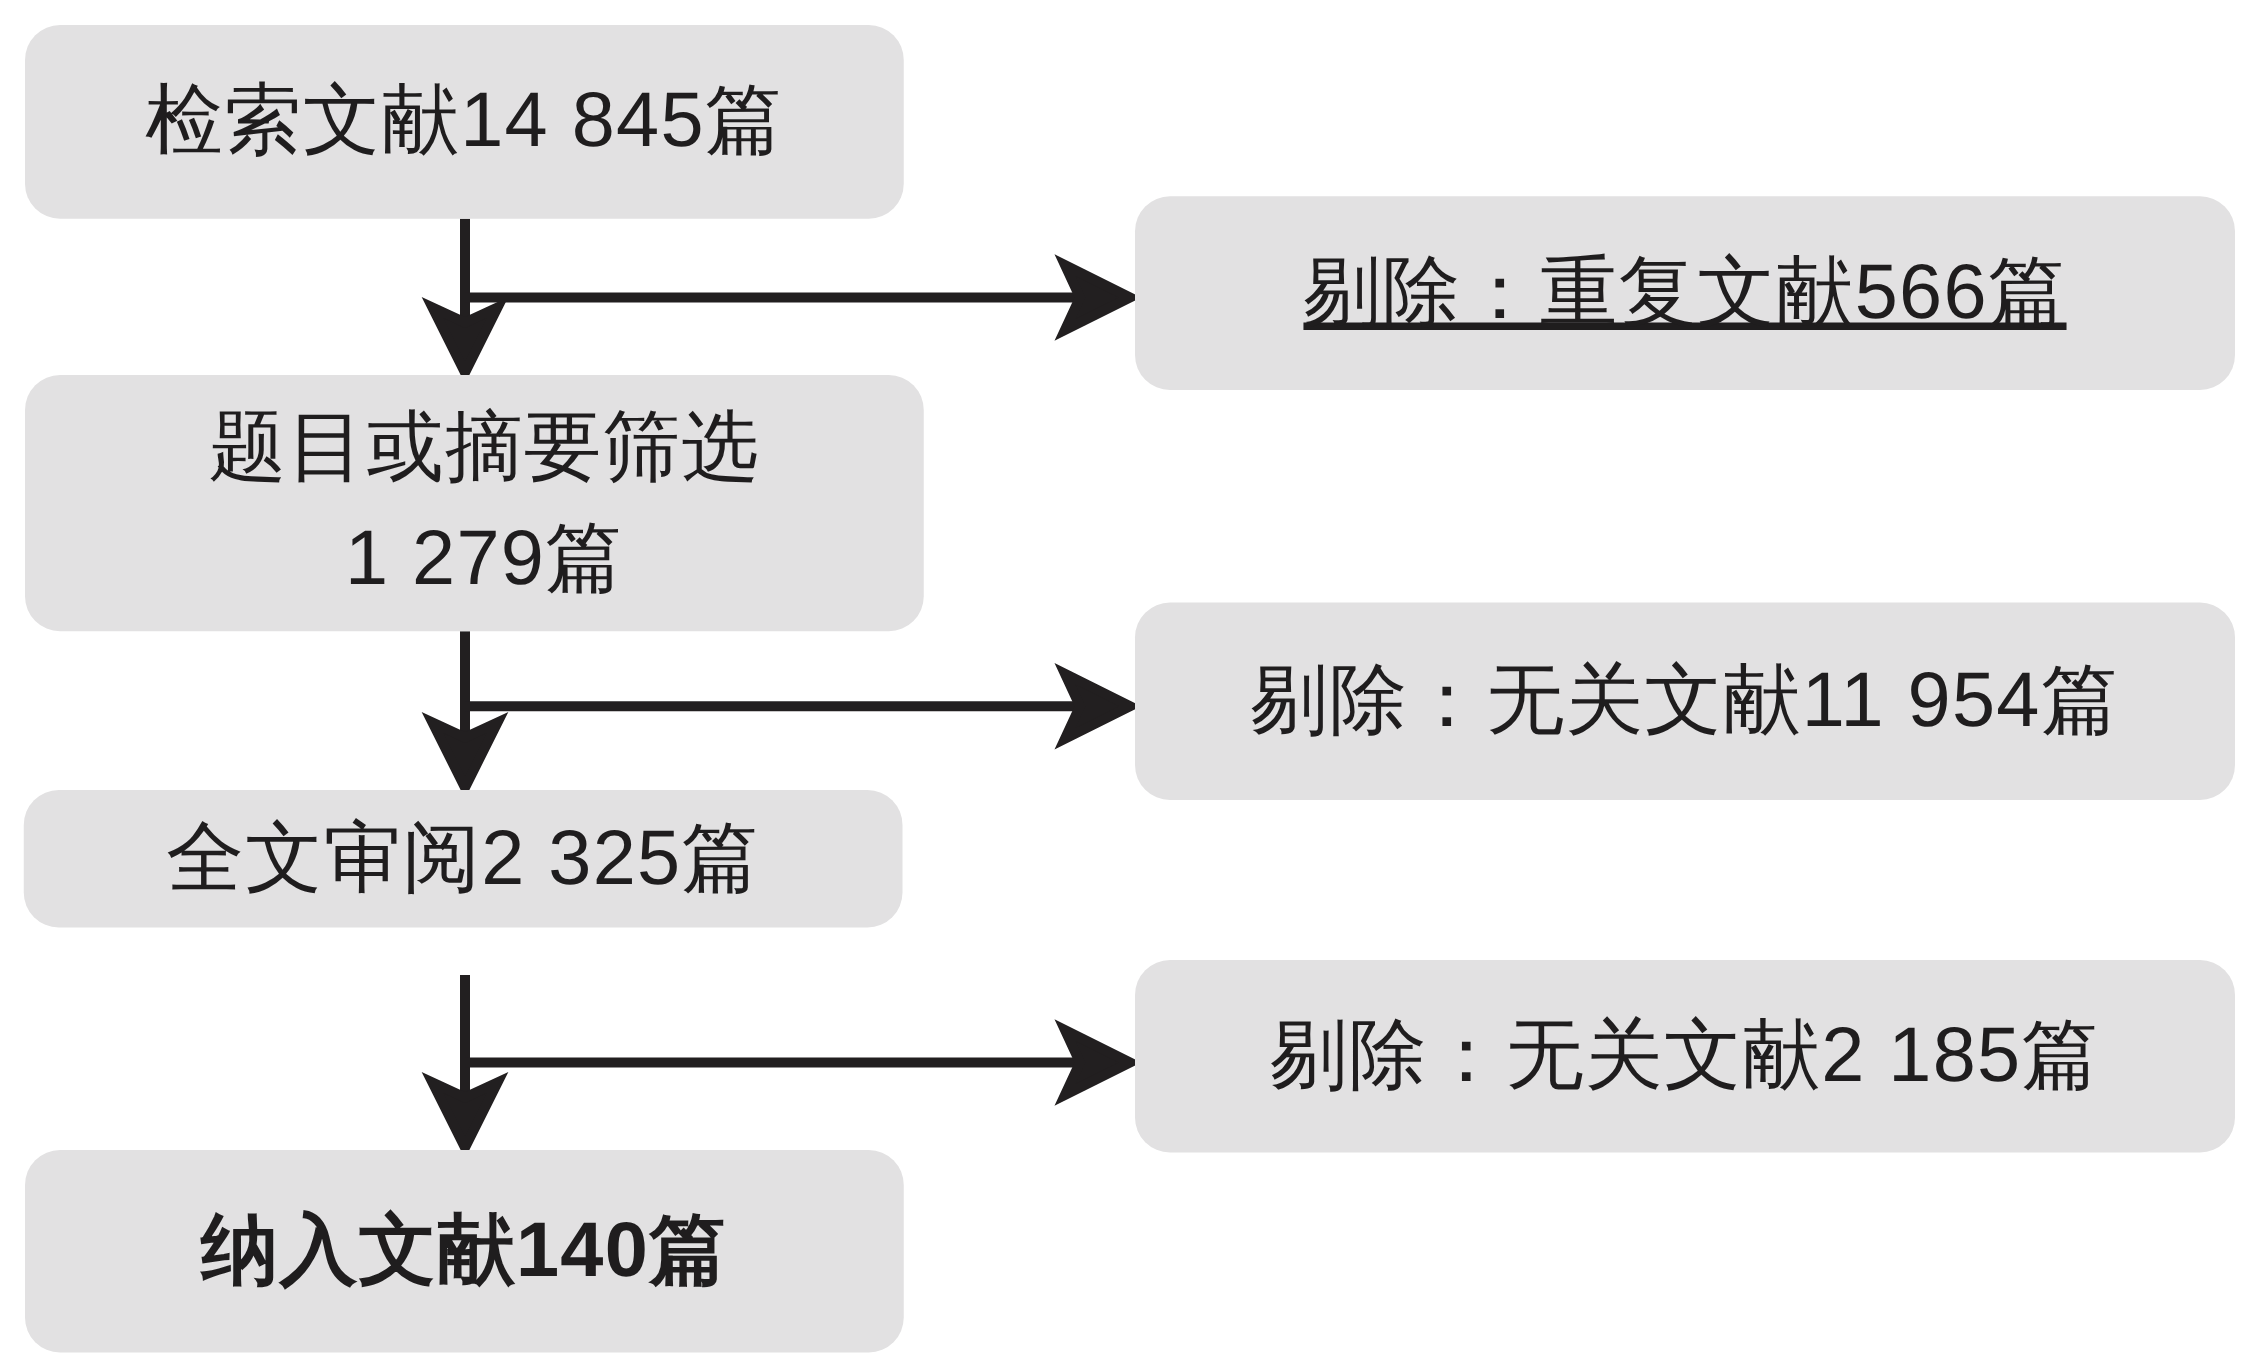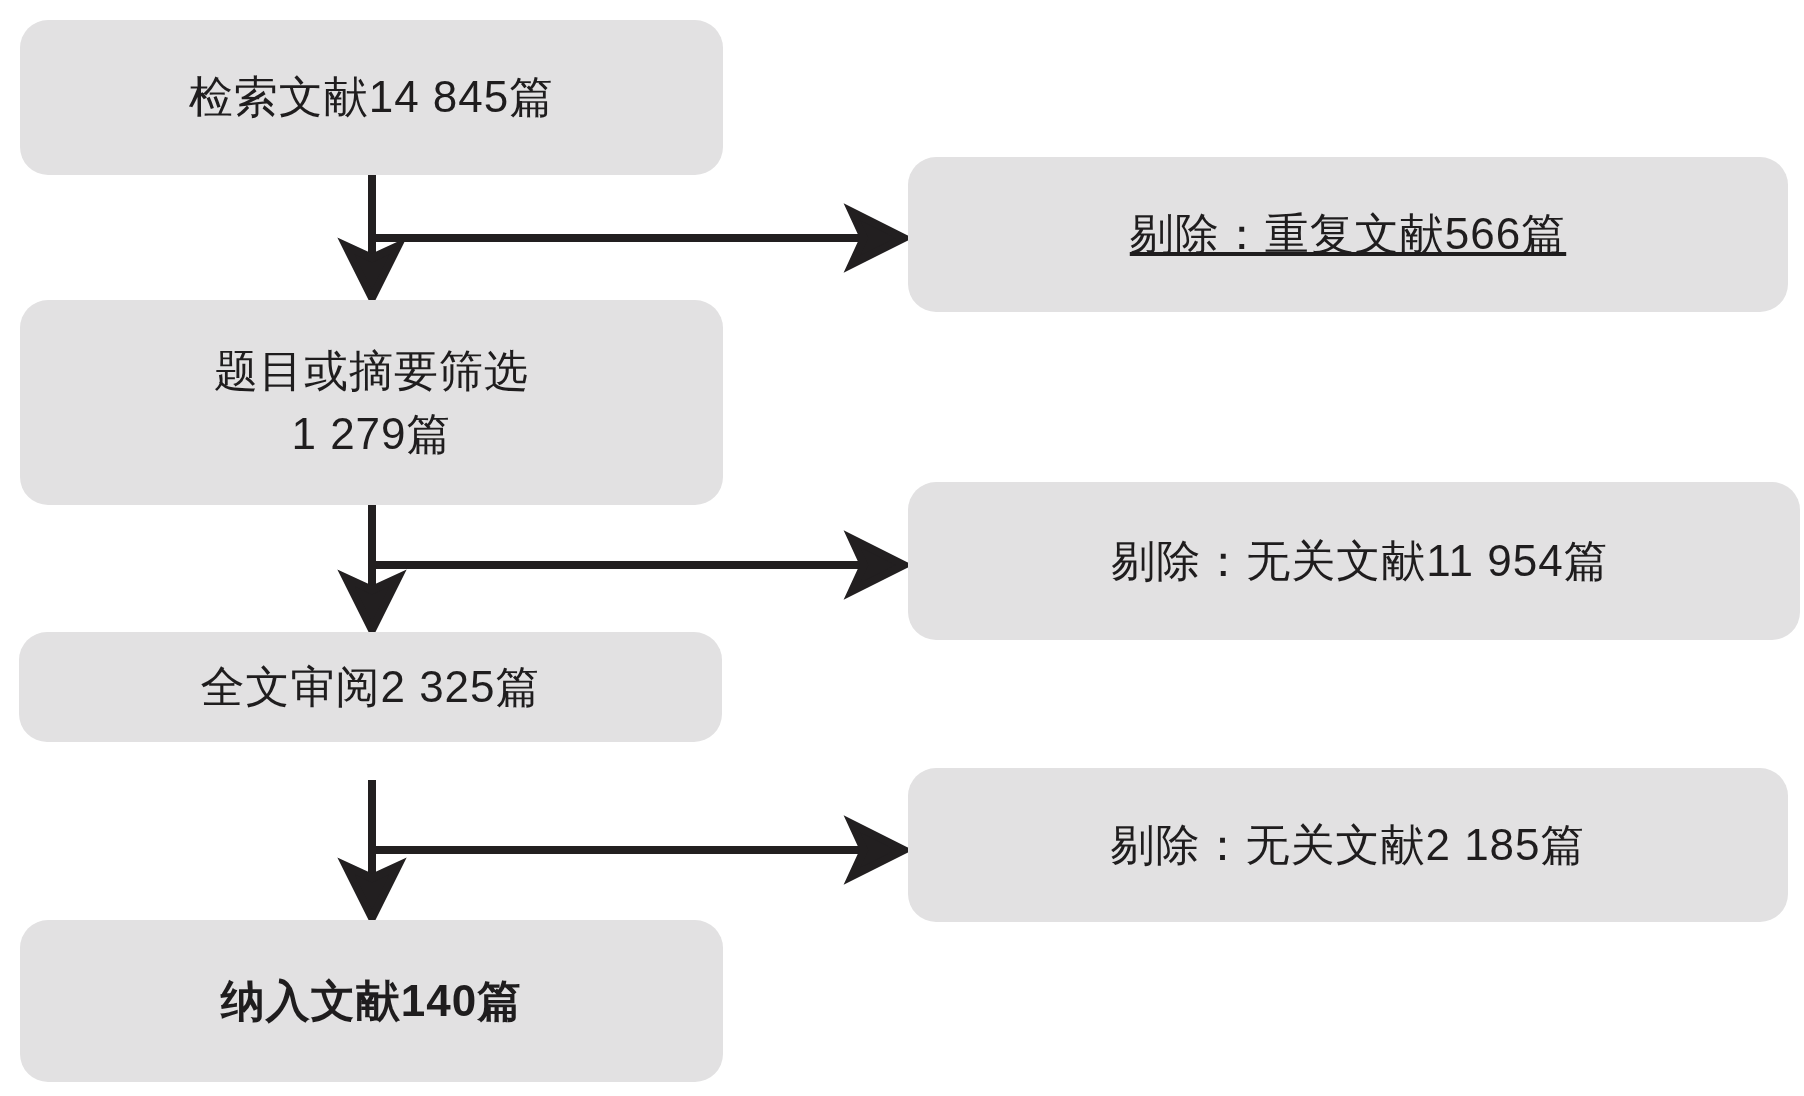--- a/index.html
+++ b/index.html
@@ -24,33 +24,33 @@
   .flow-box {
     position: absolute;
     background: #e2e1e2;
     border-radius: 28px;
     display: flex;
     flex-direction: column;
     align-items: center;
     justify-content: center;
     text-align: center;
     color: #1f1d1e;
-    font-size: 44px;
+    font-size: 62px;
     line-height: 1.42;
     letter-spacing: 1px;
     white-space: nowrap;
   }
   
   .box-l1 { left: 20px;  top: 20px;  width: 703px; height: 155px; }
-  .box-l2 { left: 20px;  top: 300px; width: 703px; height: 205px; }
+  .box-l2 { left: 20px;  top: 300px; width: 703px; height: 205px; padding-left: 16px; }
   .box-l3 { left: 19px;  top: 632px; width: 703px; height: 110px; }
   .box-l4 { left: 20px;  top: 920px; width: 703px; height: 162px; font-weight: bold; }
   
   .box-r1 { left: 908px; top: 157px; width: 880px; height: 155px; text-decoration: underline; }
-  .box-r2 { left: 908px; top: 482px; width: 880px; height: 158px; padding-left: 12px; }
+  .box-r2 { left: 908px; top: 482px; width: 880px; height: 158px; }
   .box-r3 { left: 908px; top: 768px; width: 880px; height: 154px; }
 </style>
 </head>
 <body>
 
 <div class="canvas">
 
   <svg class="arrow-layer" viewBox="0 0 1804 1096" xmlns="http://www.w3.org/2000/svg">
     <g stroke="#221f20" stroke-width="8" fill="#221f20">
 

